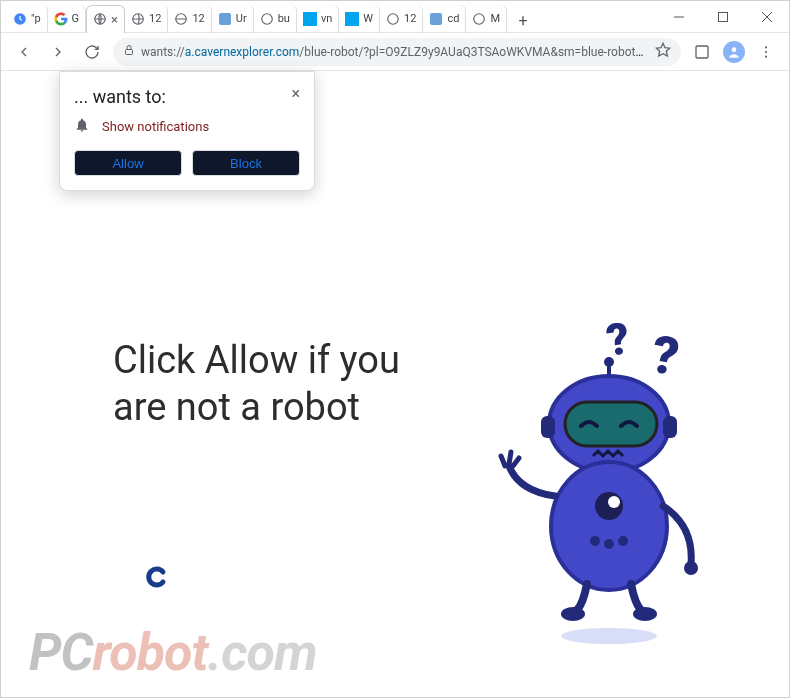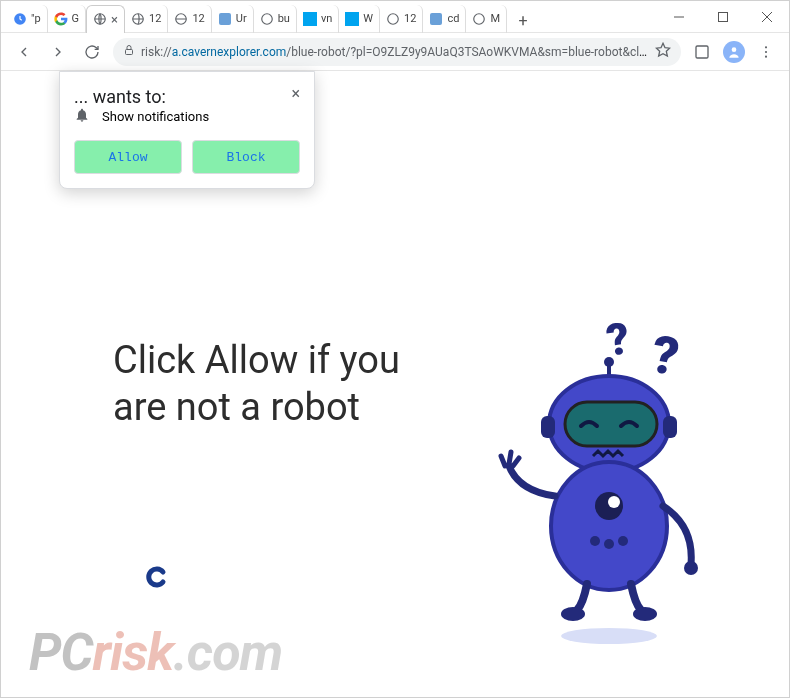--- a/index.html
+++ b/index.html
@@ -31,23 +31,23 @@
     .content { position: relative; width: 100%; height: calc(100% - 70px); background: #fff; }
     
     .perm-popup {
       position: absolute; top: 0; left: 58px; width: 256px;
       background: #fff; border: 1px solid #dadce0; border-radius: 0 0 8px 8px;
       box-shadow: 0 4px 16px rgba(0,0,0,0.18); z-index: 100; padding: 14px;
     }
     .perm-header { display: flex; justify-content: space-between; align-items: flex-start; }
     .perm-title { font-size: 18px; color: #202124; }
     .perm-close { cursor: pointer; color: #5f6368; font-size: 16px; line-height: 1; }
-    .perm-row { display: flex; align-items: center; gap: 12px; margin-top: 0; font-size: 13px; color: #000000; }
+    .perm-row { display: flex; align-items: center; gap: 12px; margin-top: 10px; font-size: 13px; color: #7f1d1d; }
     .perm-buttons { display: flex; gap: 10px; margin-top: 14px; }
-    .perm-btn { flex: 1; height: 34px; border: 1px solid #dadce0; background: #86efac; border-radius: 4px; font-size: 13px; color: #1a73e8; cursor: pointer; font-family: Liberation Mono, monospace; }
+    .perm-btn { flex: 1; height: 26px; border: 1px solid #dadce0; background: #0f172a; border-radius: 4px; font-size: 13px; color: #1a73e8; cursor: pointer; }
     
     .page-body { position: absolute; top: 0; left: 0; right: 0; bottom: 0; display: flex; align-items: center; padding-left: 112px; }
     .headline { font-size: 38px; color: #2d2d2d; font-weight: 400; line-height: 1.25; max-width: 300px; }
     .robot-wrap { position: absolute; right: 70px; top: 245px; width: 260px; height: 310px; }
     
     .small-logo { position: absolute; left: 144px; bottom: 108px; width: 24px; height: 24px; }
     .watermark {
       position: absolute; left: 28px; bottom: 14px; font-size: 52px; font-weight: 700;
       font-style: italic; letter-spacing: -1px; color: rgba(100,100,100,0.28);
       pointer-events: none;
@@ -205,21 +205,21 @@
           <path d="M21 12a9 9 0 1 1-3-6.7L21 8"></path>
           <polyline points="21 3 21 8 16 8"></polyline>
         </svg>
       </div>
     <div class="omnibox">
       <span><svg width="12" height="12" viewBox="0 0 24 24" fill="none" stroke="#5f6368" stroke-width="2">
             <rect x="5" y="11" width="14" height="10" rx="2"></rect>
             <path d="M8 11V7a4 4 0 0 1 8 0v4"></path>
           </svg></span>
       <span class="url">
-        <span style="color:#5f6368">risk://</span><span style="color:#0369a1">a.cavernexplorer.com</span><span style="color:#5f6368">/blue-robot/?pl=O9ZLZ9y9AUaQ3TSAoWKVMA&amp;sm=blue-robot&amp;click_id...</span>
+        <span style="color:#5f6368">wants://</span><span style="color:#0369a1">a.cavernexplorer.com</span><span style="color:#5f6368">/blue-robot/?pl=O9ZLZ9y9AUaQ3TSAoWKVMA&amp;sm=blue-robot&amp;click_id...</span>
       </span>
       <span class="star"><svg width="16" height="16" viewBox="0 0 24 24" fill="none" stroke="currentColor" stroke-width="2">
             <polygon points="12 2 15 8.5 22 9.3 17 14 18.5 21 12 17.5 5.5 21 7 14 2 9.3 9 8.5 12 2"></polygon>
           </svg></span>
     </div>
     <div class="right-icon">
         <svg width="16" height="16" viewBox="0 0 24 24" fill="none" stroke="currentColor" stroke-width="2">
           <rect x="3" y="3" width="18" height="18" rx="2"></rect>
         </svg>
       </div>
@@ -309,17 +309,17 @@
       </svg>
     </div>
 
     <div class="small-logo">
       <svg width="24" height="24" viewBox="0 0 24 24">
           <path d="M18 7 A8 8 0 1 0 18 17" fill="none" stroke="#1a3a8a" stroke-width="5" stroke-linecap="round"></path>
         </svg>
     </div>
 
     <div class="watermark">
-      <span class="pc">PC</span><span class="risk">risk</span><span>.com</span>
+      <span class="pc">PC</span><span class="risk">robot</span><span>.com</span>
     </div>
 
   </div>
 </div>
 
 </body></html>

